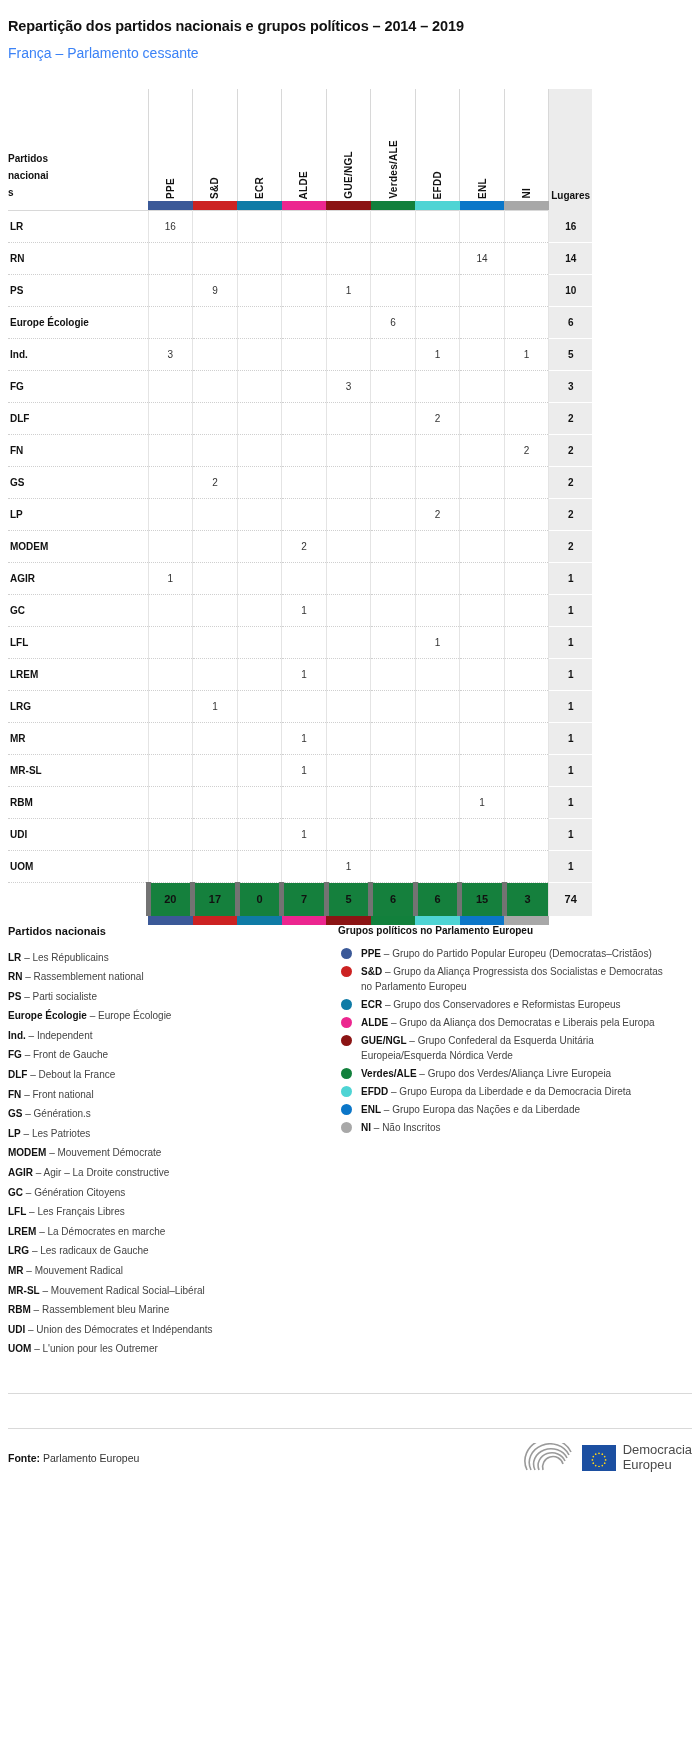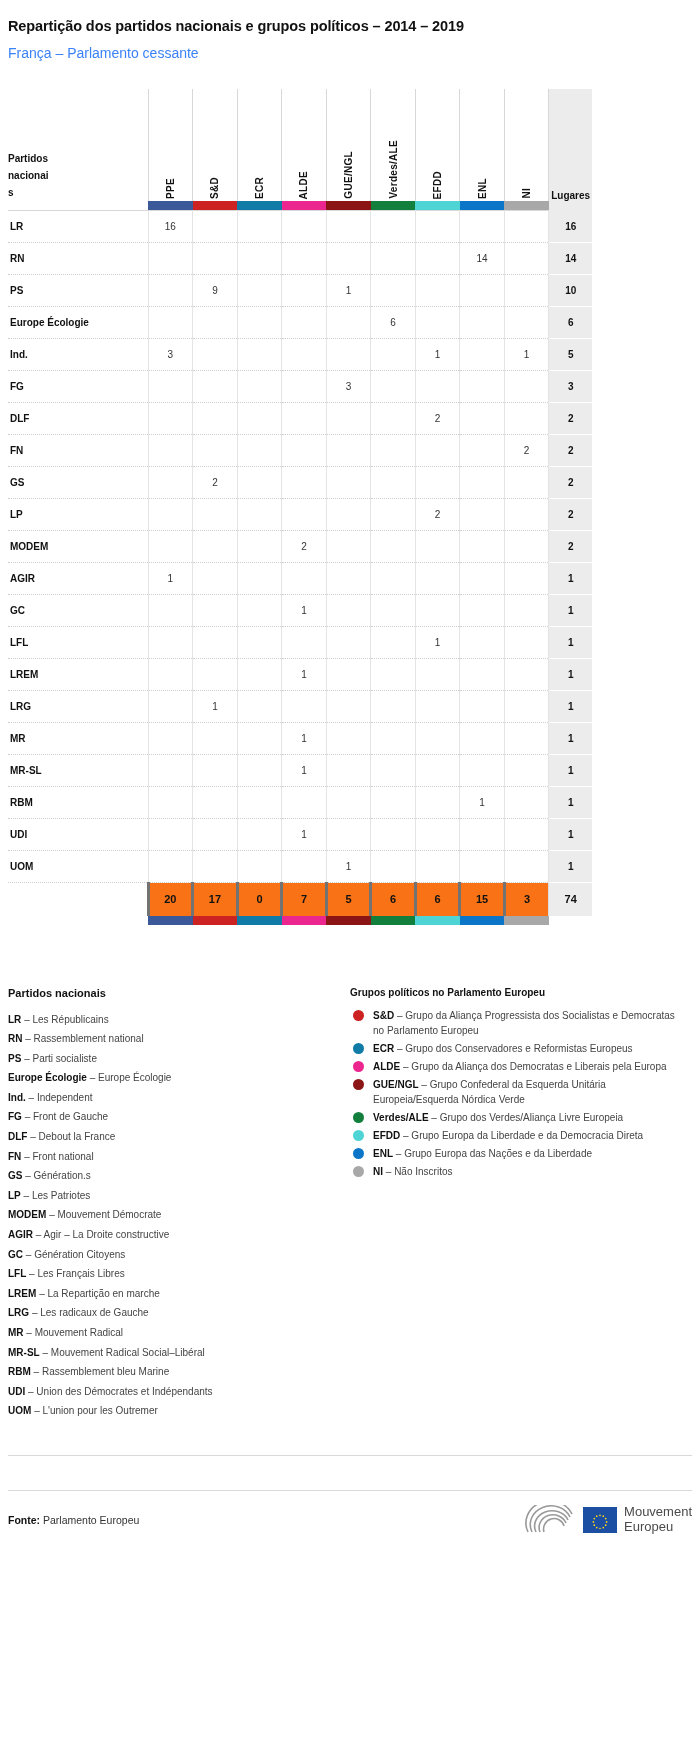--- a/index.html
+++ b/index.html
@@ -110,33 +110,32 @@
   }
   tr.first-row td { border-top:1px solid #d8d8d8; }
   tr.first-row td.seats { border-top:none; }
 
   
   tr.total-row td {
     height:33px;
     font-size:11px;
     font-weight:bold;
     text-align:center;
-    background:#f97316;
+    background:#15803d;
     color:#111;
-    border-left:3px solid #737373;
+    border-left:5px solid #737373;
     border-right:1px solid #dcdcdc;
   }
   tr.total-row td.name { background:#fff; border:none; }
   tr.total-row td.grand { background:#ececec; border-left:none; border-right:none; }
 
   
   .legends {
     display:flex;
-    margin-top:62px;
-    gap:12px;
+    gap:0;
   }
   .legend-col-left { width:330px; }
   .legend-col-right { width:330px; }
   .legend-title {
     font-size:11px; font-weight:bold; color:#111; margin-bottom:11px;
   }
   .legend-title.right { font-size:10px; margin-bottom:10px; }
   .party-line {
     font-size:10px; color:#444; line-height:19.6px; white-space:nowrap;
   }
@@ -573,33 +572,37 @@
           <div class="party-line"><b>Ind.</b> <span>–</span> <span>Independent</span></div>
           <div class="party-line"><b>FG</b> <span>–</span> <span>Front de Gauche</span></div>
           <div class="party-line"><b>DLF</b> <span>–</span> <span>Debout la France</span></div>
           <div class="party-line"><b>FN</b> <span>–</span> <span>Front national</span></div>
           <div class="party-line"><b>GS</b> <span>–</span> <span>Génération.s</span></div>
           <div class="party-line"><b>LP</b> <span>–</span> <span>Les Patriotes</span></div>
           <div class="party-line"><b>MODEM</b> <span>–</span> <span>Mouvement Démocrate</span></div>
           <div class="party-line"><b>AGIR</b> <span>–</span> <span>Agir – La Droite constructive</span></div>
           <div class="party-line"><b>GC</b> <span>–</span> <span>Génération Citoyens</span></div>
           <div class="party-line"><b>LFL</b> <span>–</span> <span>Les Français Libres</span></div>
-          <div class="party-line"><b>LREM</b> <span>–</span> <span>La Repartição en marche</span></div>
+          <div class="party-line"><b>LREM</b> <span>–</span> <span>La Démocrates en marche</span></div>
           <div class="party-line"><b>LRG</b> <span>–</span> <span>Les radicaux de Gauche</span></div>
           <div class="party-line"><b>MR</b> <span>–</span> <span>Mouvement Radical</span></div>
           <div class="party-line"><b>MR-SL</b> <span>–</span> <span>Mouvement Radical Social–Libéral</span></div>
           <div class="party-line"><b>RBM</b> <span>–</span> <span>Rassemblement bleu Marine</span></div>
           <div class="party-line"><b>UDI</b> <span>–</span> <span>Union des Démocrates et Indépendants</span></div>
           <div class="party-line"><b>UOM</b> <span>–</span> <span>L'union pour les Outremer</span></div>
         </div>
     </div>
 
     <div class="legend-col-right">
       <div class="legend-title right">Grupos políticos no Parlamento Europeu</div>
       <div id="group-legend-list">
+          <div class="grp-line">
+            <span class="dot" style="background:#3b5998"></span>
+            <span class="grp-text"><b>PPE</b> – <span>Grupo do Partido Popular Europeu (Democratas–Cristãos)</span></span>
+          </div>
           <div class="grp-line">
             <span class="dot" style="background:#cc2222"></span>
             <span class="grp-text"><b>S&amp;D</b> – <span>Grupo da Aliança Progressista dos Socialistas e Democratas no Parlamento Europeu</span></span>
           </div>
           <div class="grp-line">
             <span class="dot" style="background:#0f7ba6"></span>
             <span class="grp-text"><b>ECR</b> – <span>Grupo dos Conservadores e Reformistas Europeus</span></span>
           </div>
           <div class="grp-line">
             <span class="dot" style="background:#ec268f"></span>
@@ -660,19 +663,19 @@
             <circle cx="12" cy="17.5" r="0.85"></circle>
               <circle cx="8.7" cy="16.6" r="0.85"></circle>
             <circle cx="6.3" cy="14.2" r="0.85"></circle>
               <circle cx="5.4" cy="10.9" r="0.85"></circle>
             <circle cx="6.3" cy="7.6" r="0.85"></circle>
               <circle cx="8.7" cy="5.2" r="0.85"></circle>
           </g>
         </svg>
       </div>
       <div class="logo-text">
-        <div>Mouvement</div>
+        <div>Democracia</div>
         <div>Europeu</div>
       </div>
     </div>
   </div>
 
 </div>
 
 </body></html>

